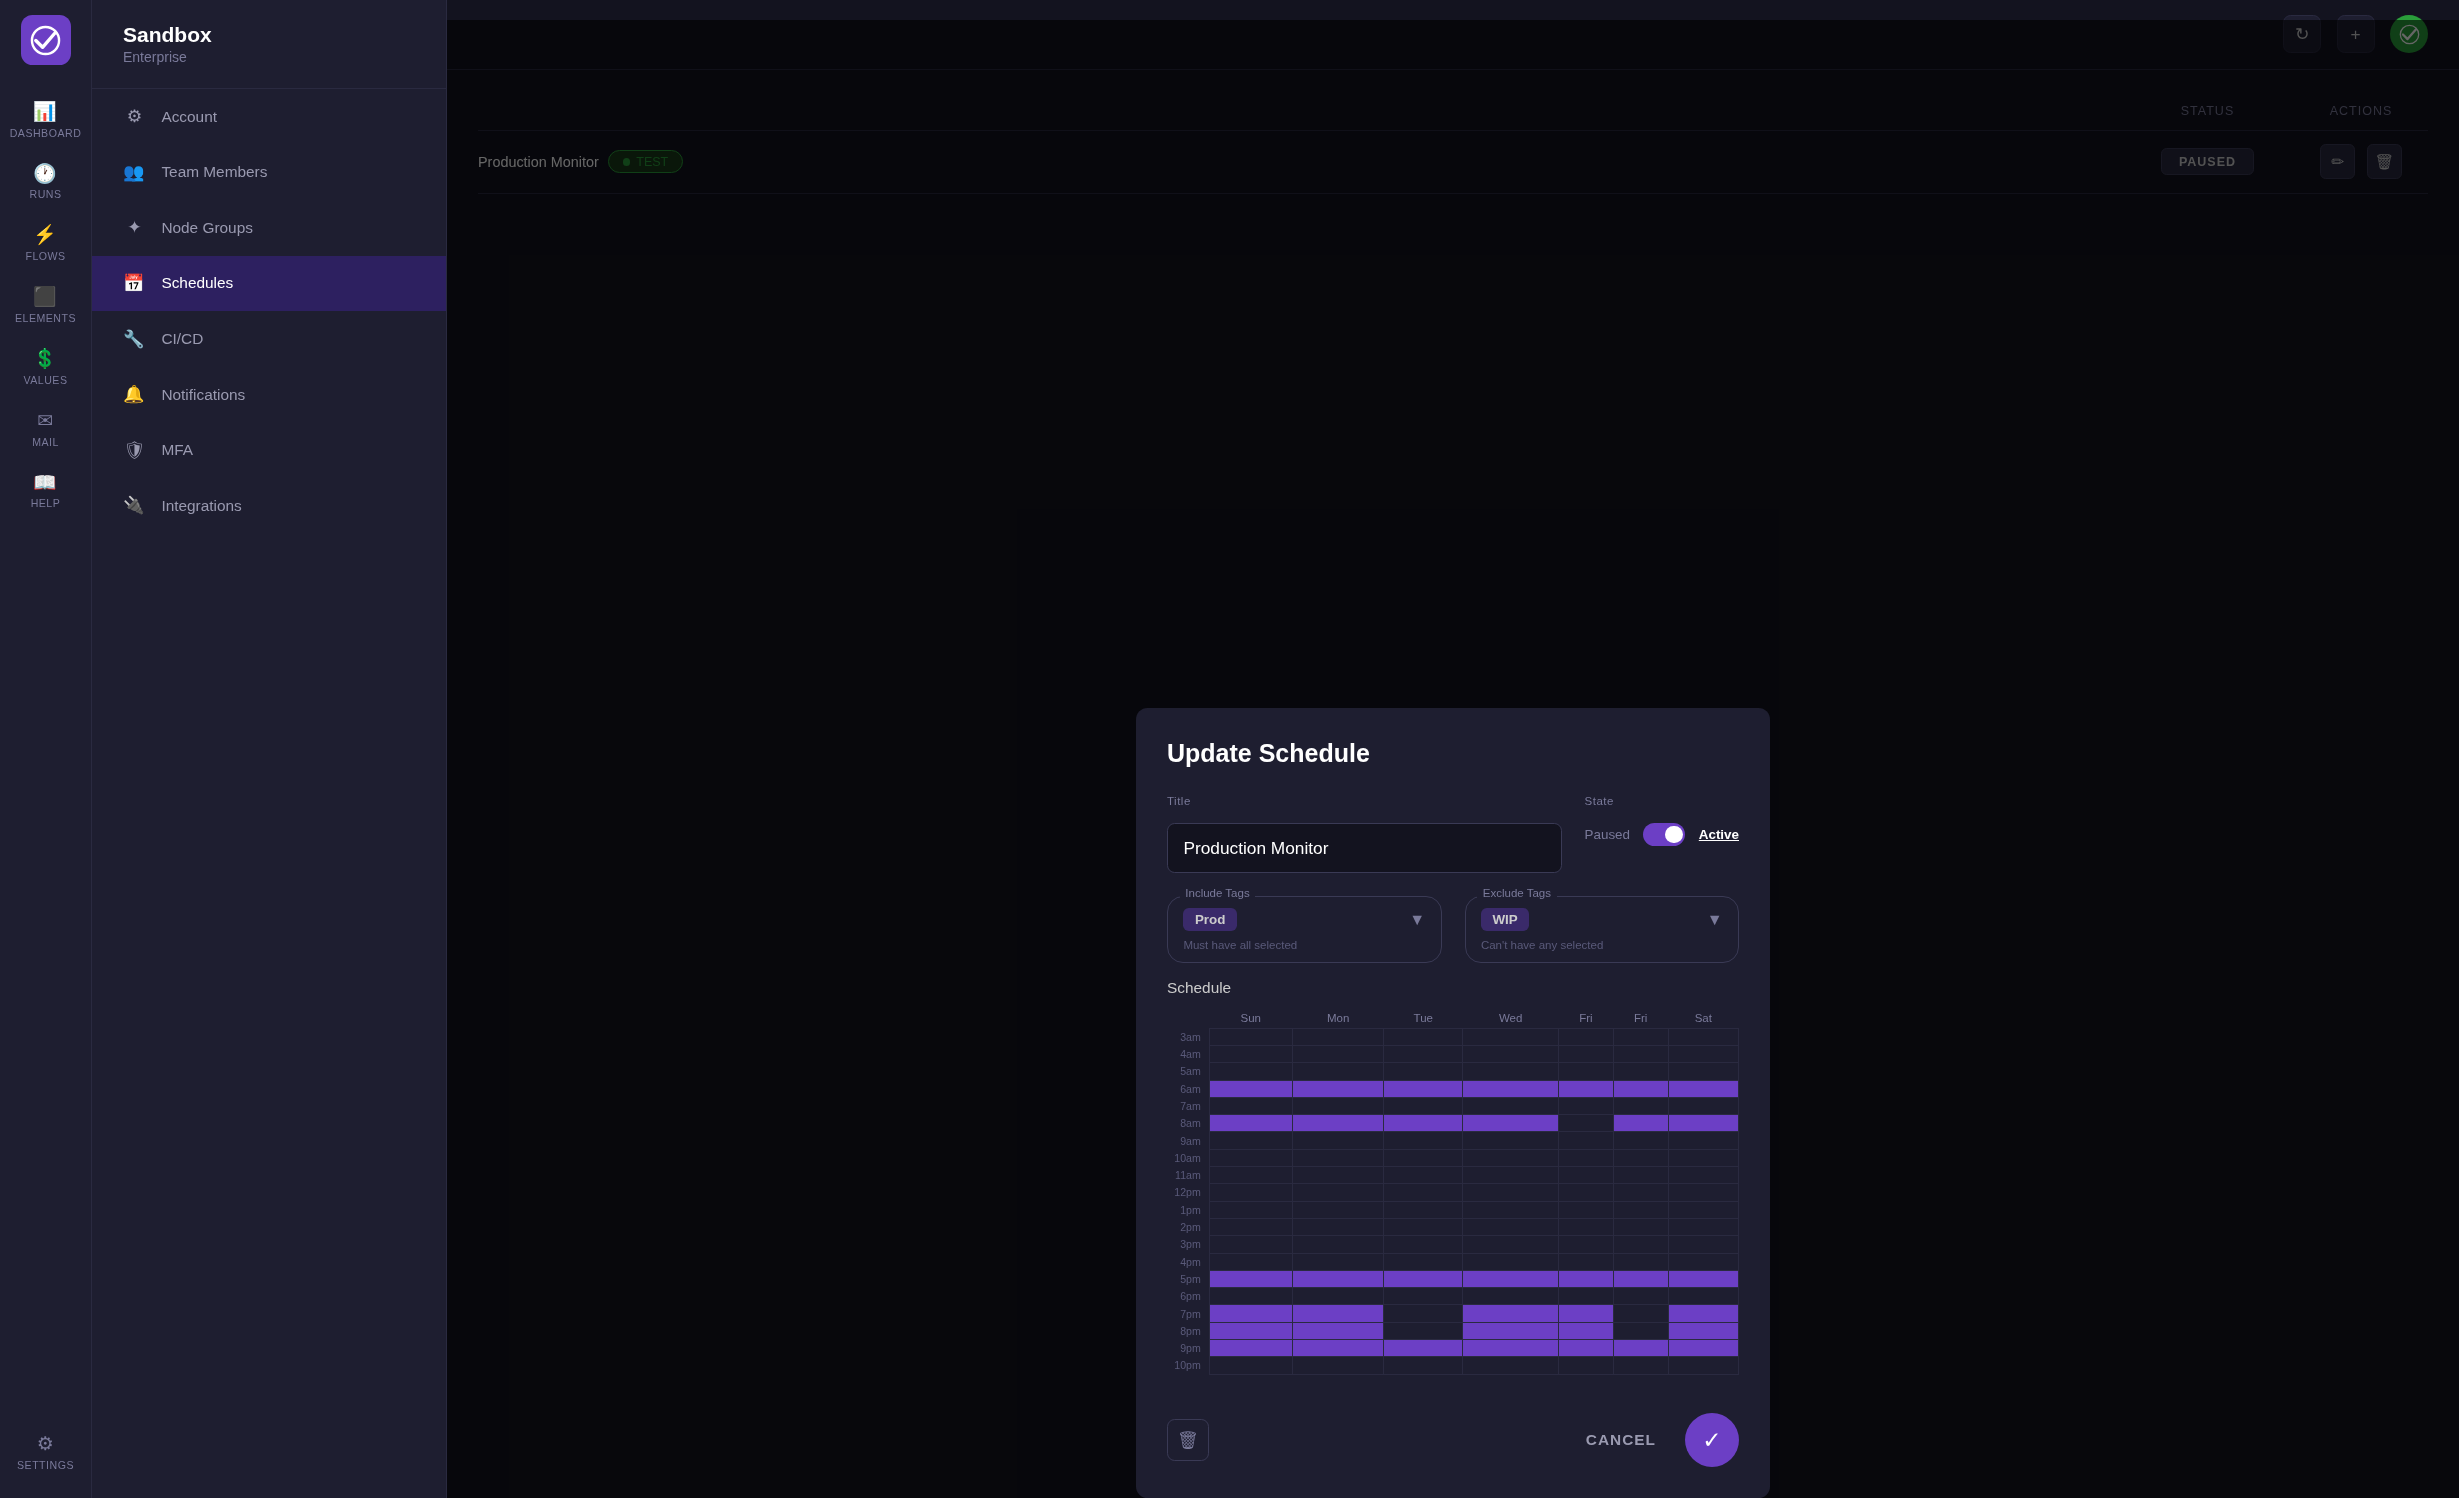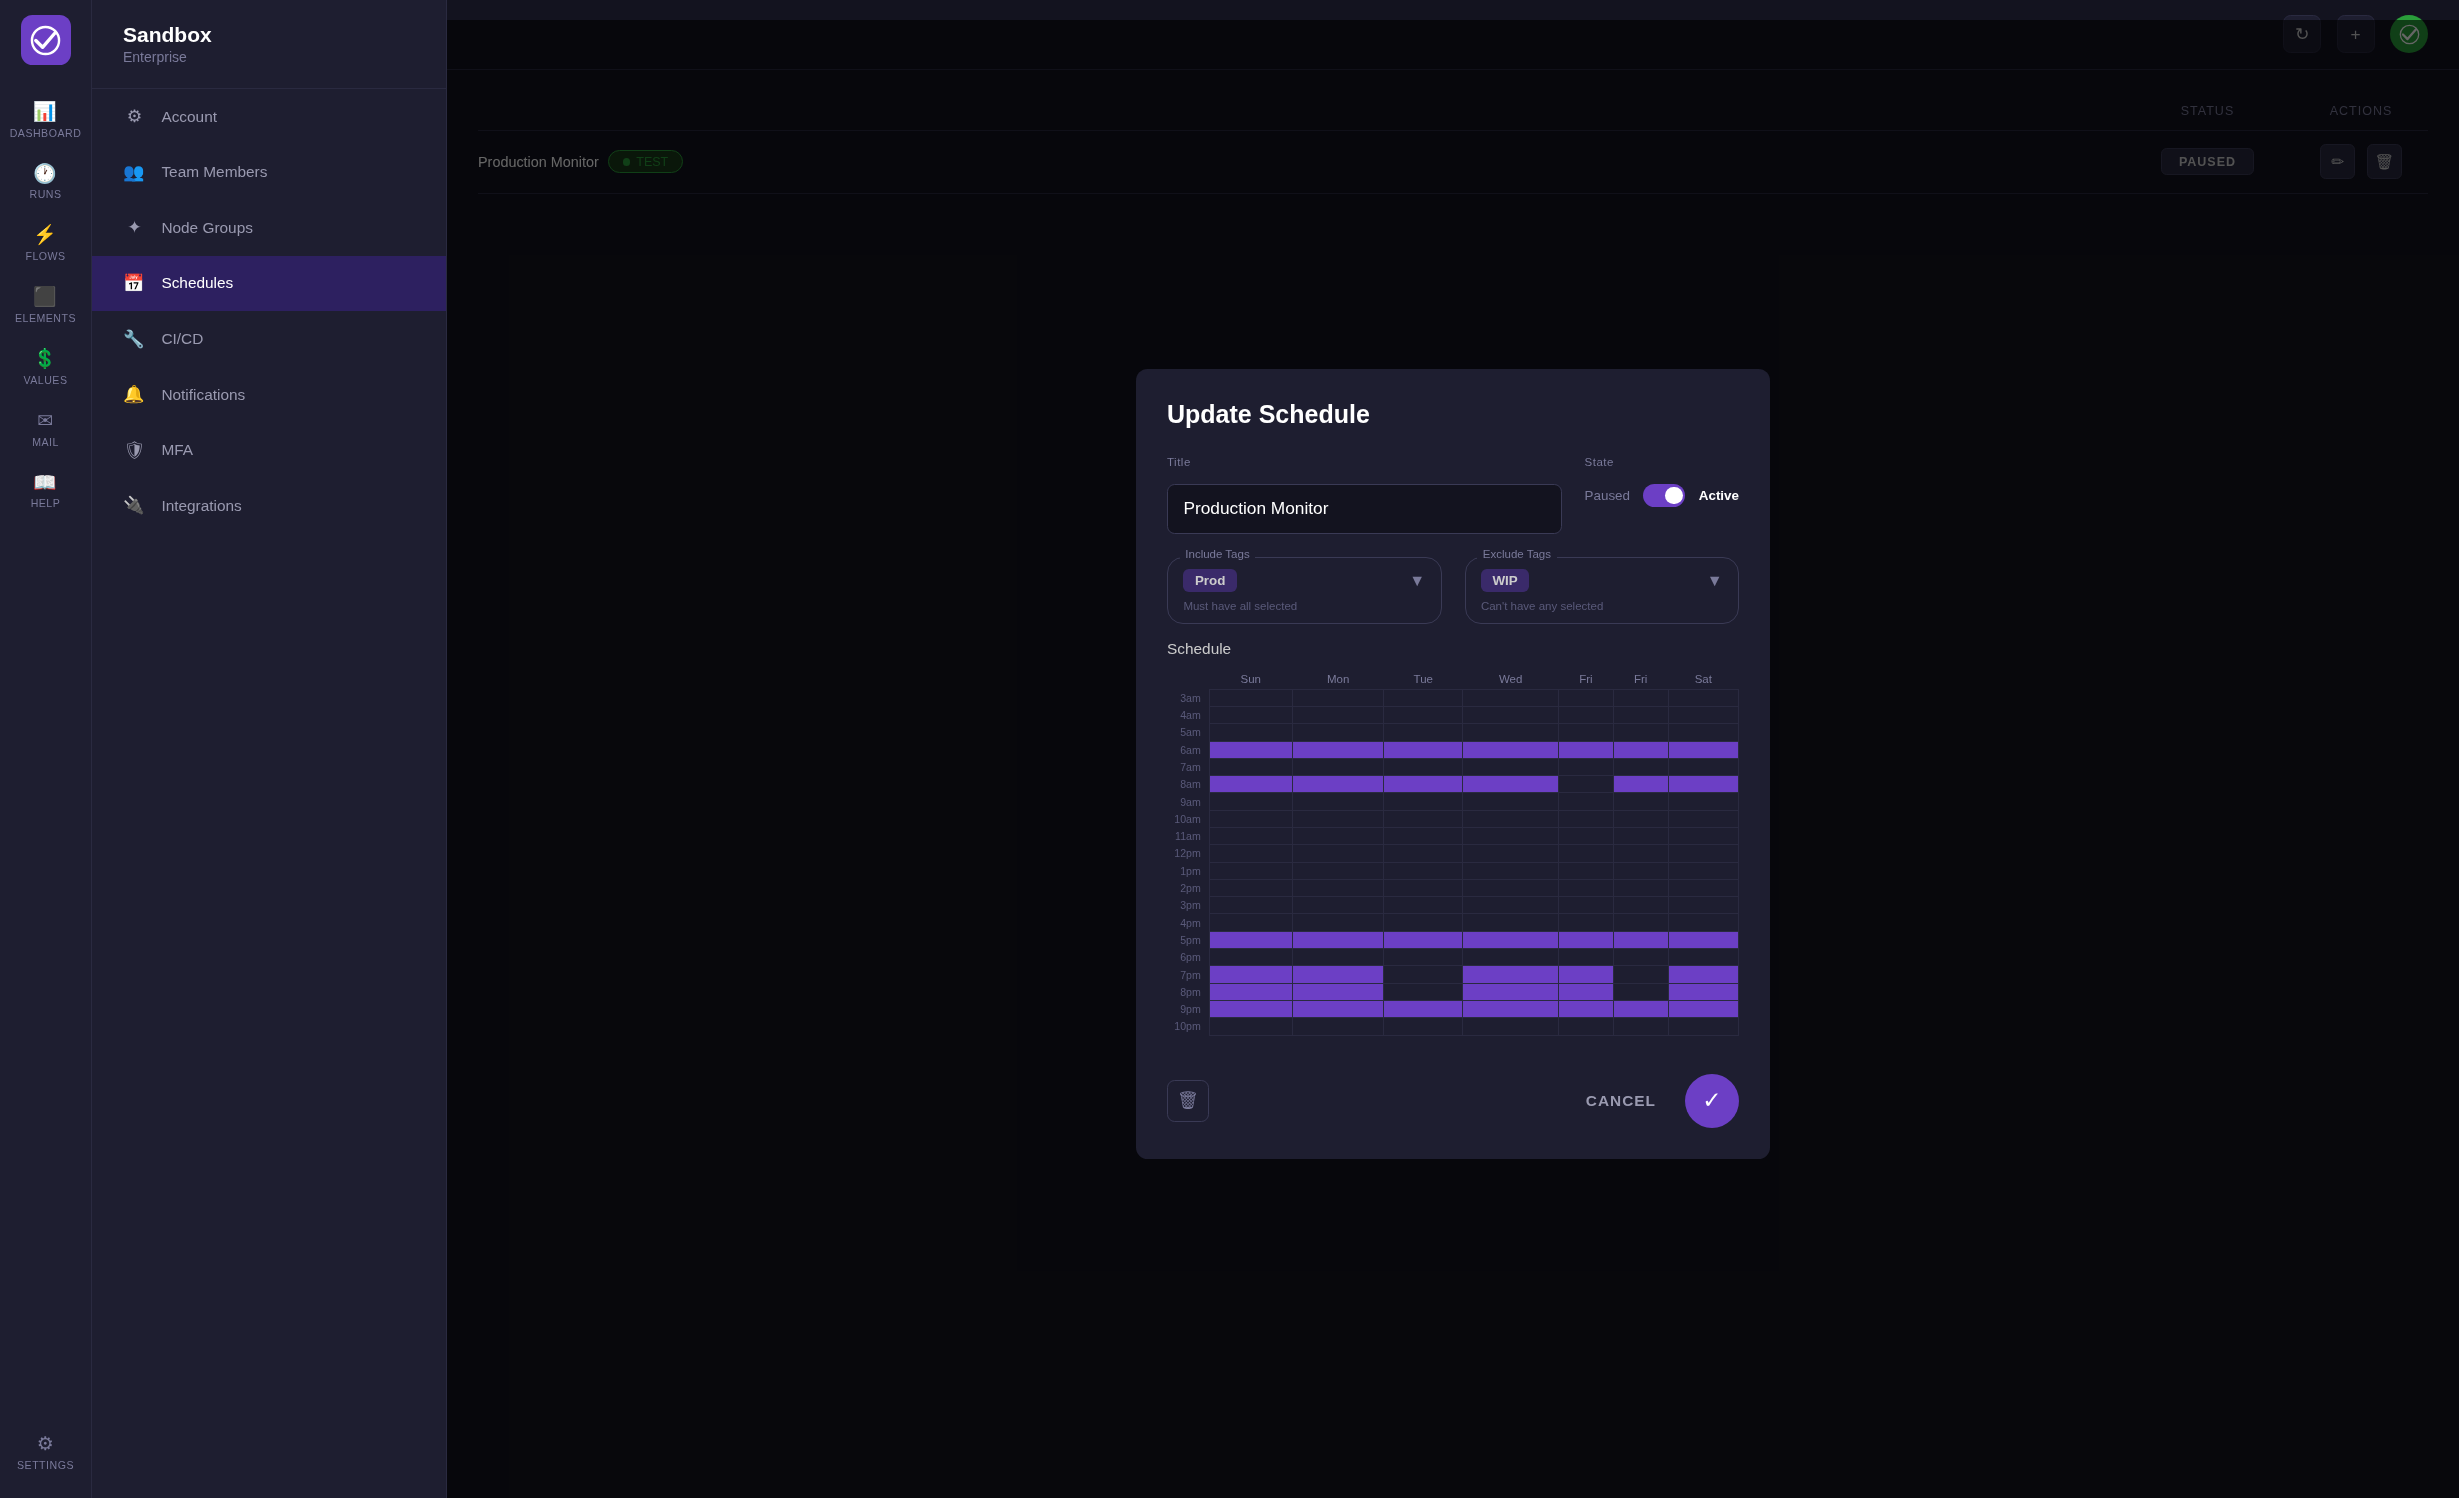--- a/index.html
+++ b/index.html
@@ -203,21 +203,21 @@
       display: flex; align-items: center; justify-content: center;
       cursor: pointer; color: #ccc; font-size: 15.4px;
     }
 
     
     .modal-overlay {
       position: absolute;
       top: 0; left: 0; right: 0; bottom: 0;
       background: rgba(0,0,0,0.6);
       display: flex;
-      align-items: center;
+      align-items: flex-end;
       justify-content: center;
       padding-top: 10px;
       z-index: 100;
       margin-top: 20px;
     }
     .modal {
       background: #1e1e30;
       border-radius: 11.5px;
       width: 634px;
       max-height: 90vh;
@@ -262,21 +262,21 @@
     }
     .state-row {
       display: flex;
       align-items: center;
       gap: 13.4px;
     }
     .state-label {
       font-size: 13.4px;
       color: #7a7a9a;
     }
-    .state-label.active-label { color: #fff; font-weight: 600; }
+    .state-label.active-label { color: #fff; font-weight: 600; text-decoration: underline; }
     .toggle-switch {
       width: 42px; height: 23px;
       background: #6c3fc5;
       border-radius: 11.5px;
       position: relative;
       cursor: pointer;
     }
     .toggle-switch::after {
       content: '';
       position: absolute;

